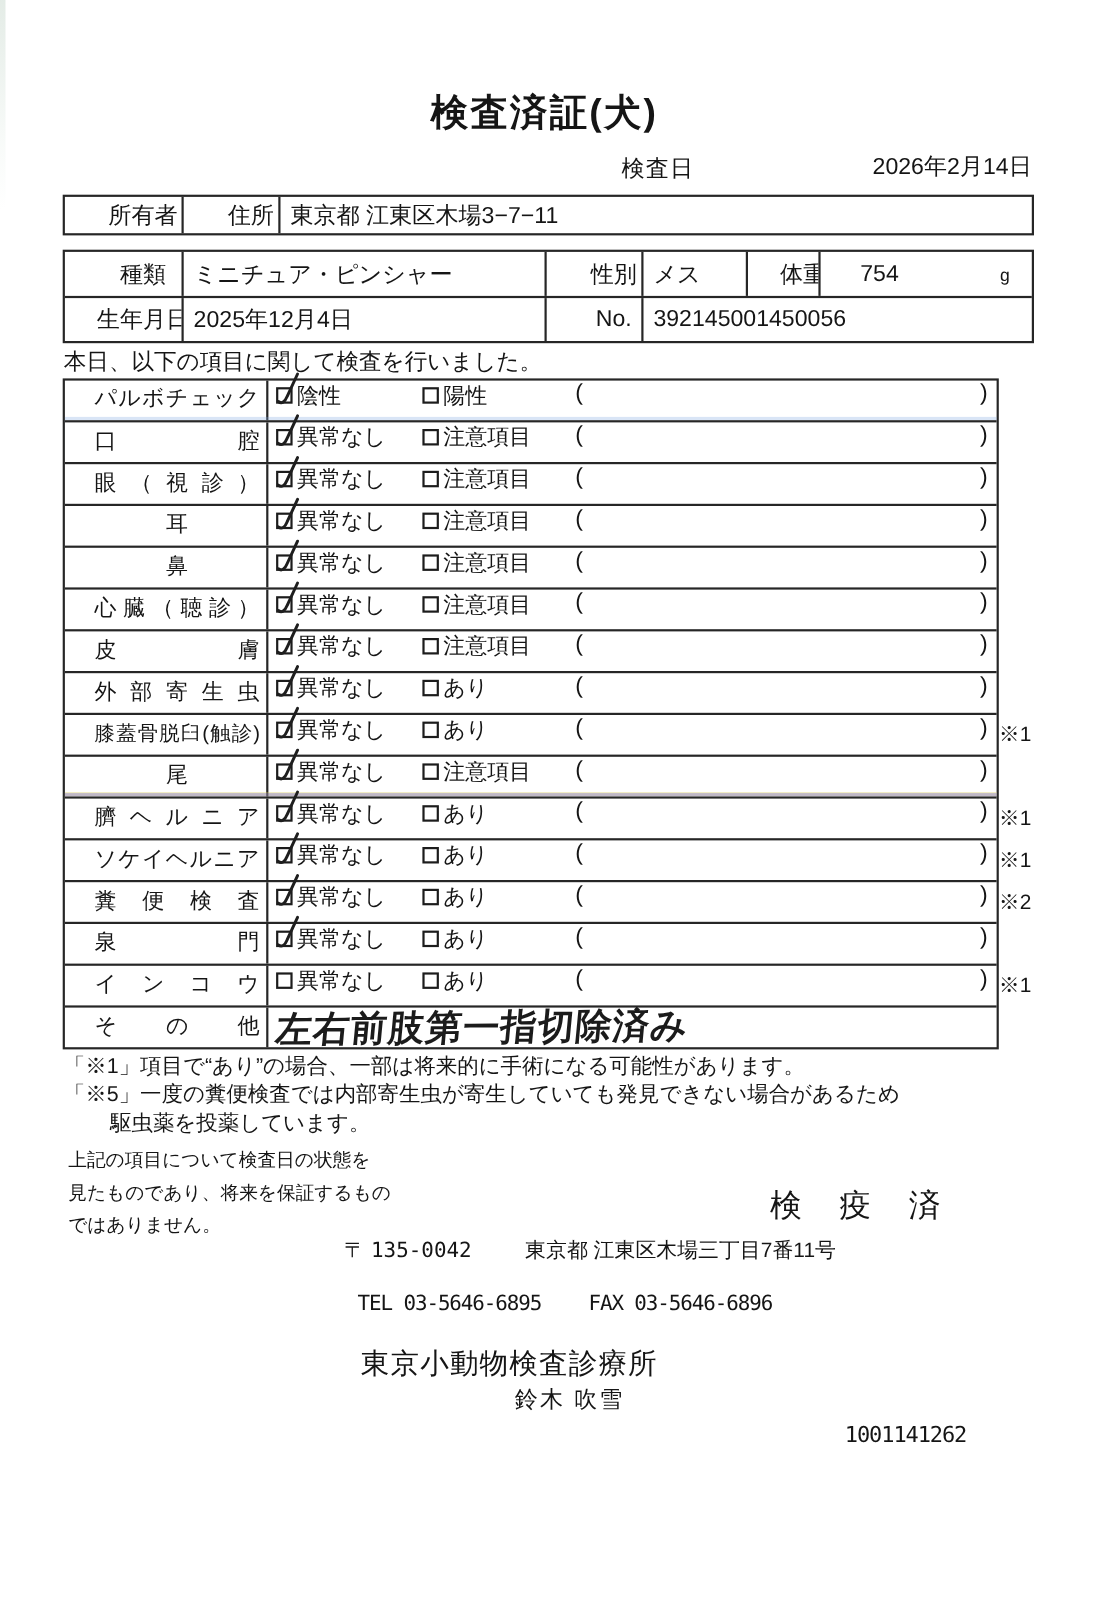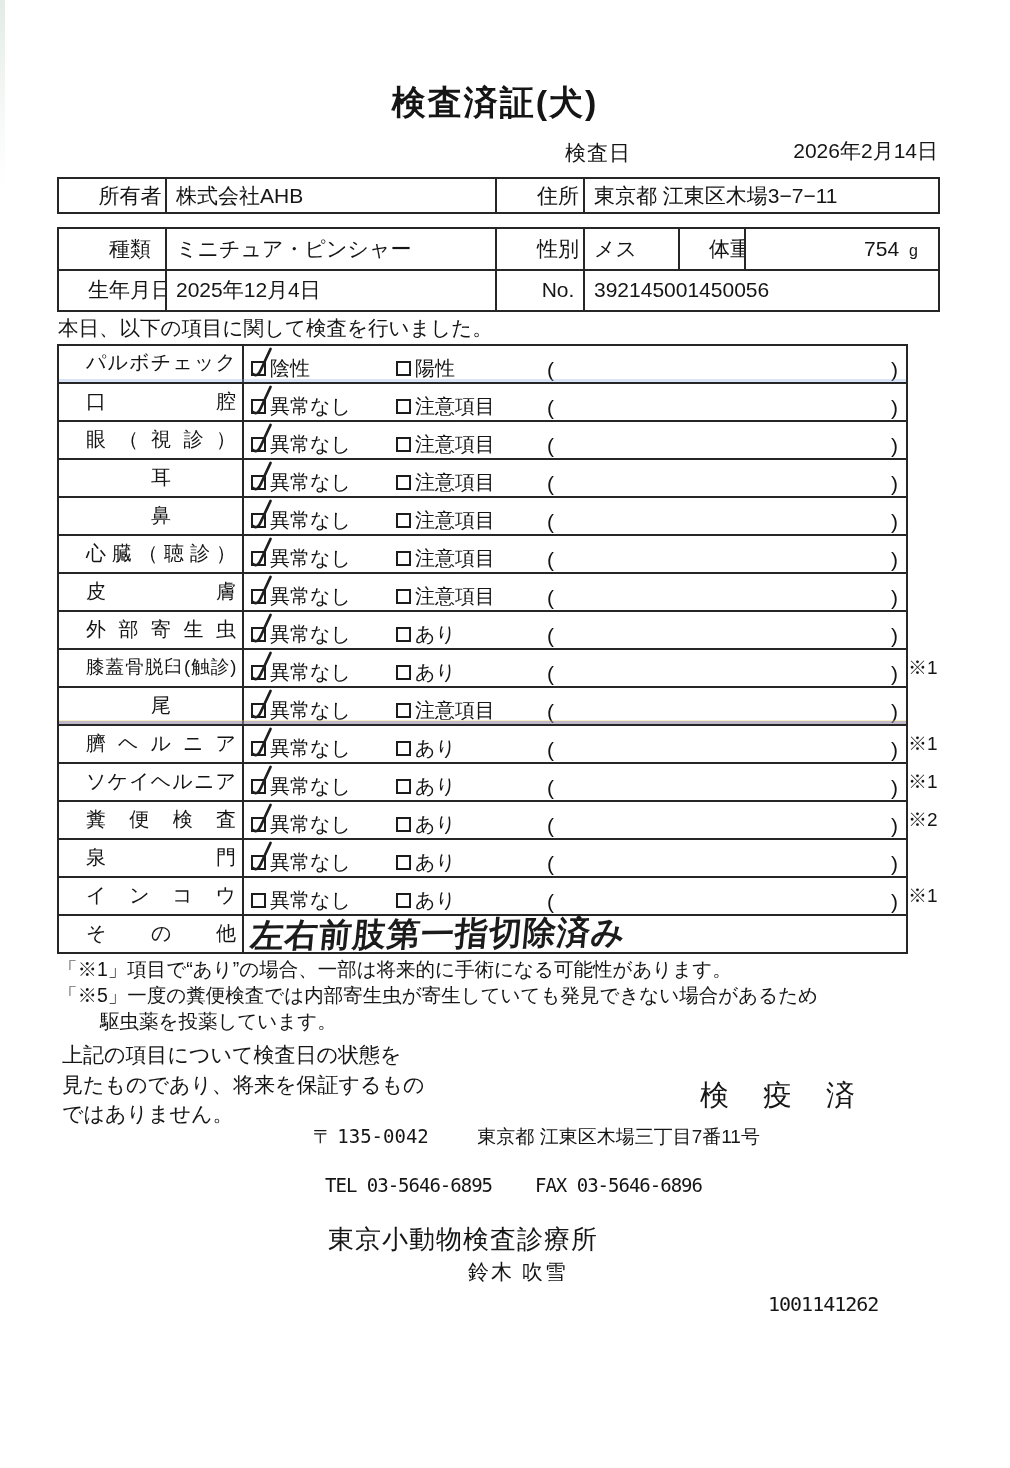--- a/index.html
+++ b/index.html
@@ -28,59 +28,59 @@
   .hrow { display:flex; flex:1; }
   .hrow + .hrow { border-top:2px solid #262626; }
   .hcell { display:flex; align-items:center; font-size:21px; overflow:hidden; white-space:nowrap;padding-left:36px; }
   .hcell.lab { justify-content:center; }
   .hcell.val { padding-left:9px; }
   .hcell.bR { border-right:2px solid #262626; }
   .t1 { left:57px; top:177px; width:883px; height:37px; }
   .t2 { left:57px; top:227px; width:883px; height:85px; }
   .w-lab1 { width:108px; } .w-val1 { width:330px; } .w-lab2 { width:88px; }
   .w-sex  { width:95px; }  .w-wlab { width:66px; }
-  .weight-cell { flex:1; justify-content:flex-end; padding-right:20px;border-radius:10px; }
+  .weight-cell { flex:1; justify-content:space-between; padding-right:20px;border-radius:10px; }
   .weight-unit { font-size:16px; margin-left:10px; margin-top:5px; }
   .no-val { flex:1; }
 
   .intro { left:58px; top:314px; font-size:20.5px; }
 
   
   .itable { left:57px; top:344px; width:851px; border:2px solid #262626; }
   .irow { position:relative; display:flex; align-items:stretch; height:38px; border-top:2px solid #262626; }
   .irow:first-child { height:36px; border-top:none; }
   
   .irow:nth-child(2) { box-shadow:0 -3px 0 rgba(130,170,225,.30); }
   .irow:nth-child(11){ box-shadow:0 -3px 0 rgba(100,90,200,.35), 0 -4px 0 rgba(215,200,90,.35); }
   .ilabel { width:164px; flex:none; border-right:2px solid #262626;
     padding:0 6px; font-size:20px; line-height:34px; white-space:nowrap;
     text-align:justify; text-align-last:justify; overflow:hidden;margin-left:21px; }
   .irow:first-child .ilabel { line-height:33px; }
   .ilabel.center { text-align:center; text-align-last:center; }
   .ilabel.tight { font-size:18.5px; letter-spacing:-.5px; }
-  .icontent { flex:1; display:flex; align-items:flex-end; padding-left:7px; font-size:20px;gap:12px; }
+  .icontent { flex:1; display:flex; align-items:flex-start; padding-left:7px; font-size:20px; }
   .iopt { display:flex; align-items:center; white-space:nowrap; }
   .iopt1 { width:133px; } .iopt2 { width:137px; }
   .cbox { position:relative; display:inline-block; width:15px; height:15px;
     border:2px solid #1c1c1c; margin-right:4px; flex:none; }
   .cbox svg { display:none; position:absolute; left:-4px; top:-17px; width:27px; height:35px; overflow:visible; }
   .cbox.checked svg { display:block; }
   .cbox svg path { stroke:#1e1e1e; stroke-width:2.7; fill:none; stroke-linecap:round; }
   .iparen { flex:1; display:flex; justify-content:space-between; padding:0 8px 0 2px; font-size:21px; }
   .imark { position:absolute; right:-40px; top:50%; transform:translateY(-50%);
     font-size:19px; width:38px; text-align:left; white-space:nowrap; }
   .handwrite { font-size:33px; font-weight:600; line-height:36px; white-space:nowrap;
     transform:skewX(-6deg) rotate(-.6deg); letter-spacing:1px; color:#1b1b1b; z-index:2; }
 
   
   .footnotes { left:58px; top:956px; font-size:19.5px; line-height:26px; }
   .footnotes .indent { padding-left:42px; }
 
   
-  .disclaimer { left:62px; top:1040px; font-size:21px; line-height:29.5px; }
+  .disclaimer { left:62px; top:1040px; font-size:17px; line-height:29.5px; }
   .stamp { left:700px; top:1076px; font-size:29px; letter-spacing:13px; white-space:nowrap; }
 
   
   .postal { left:313px; top:1124px; font-size:19px; white-space:nowrap; }
   .mono { font-family:"DejaVu Sans Mono", monospace; }
   .postal .gap { display:inline-block; width:38px; }
   .telline { left:325px; top:1174px; font-size:19px; white-space:nowrap;
     font-family:"DejaVu Sans Mono", monospace; letter-spacing:-1px; }
   .telline .gap { display:inline-block; width:22px; }
   .clinic-name { left:328px; top:1222px; font-size:26px; letter-spacing:1px; }
@@ -96,21 +96,20 @@
   <div class="abs edge-strip"></div>
 
   <h1 class="abs title">検査済証(犬)</h1>
 
   <div class="abs exam-label">検査日</div>
   <div class="abs exam-value">2026年2月14日</div>
 
   <div class="abs htable t1">
     <div class="hrow">
       <div class="hcell lab bR w-lab1">所有者</div>
-      <div class="hcell val bR w-val1">株式会社AHB</div>
       <div class="hcell lab bR w-lab2">住所</div>
       <div class="hcell val no-val">東京都 江東区木場3−7−11</div>
     </div>
   </div>
 
   <div class="abs htable t2">
     <div class="hrow">
       <div class="hcell lab bR w-lab1">種類</div>
       <div class="hcell val bR w-val1">ミニチュア・ピンシャー</div>
       <div class="hcell lab bR w-lab2">性別</div>

